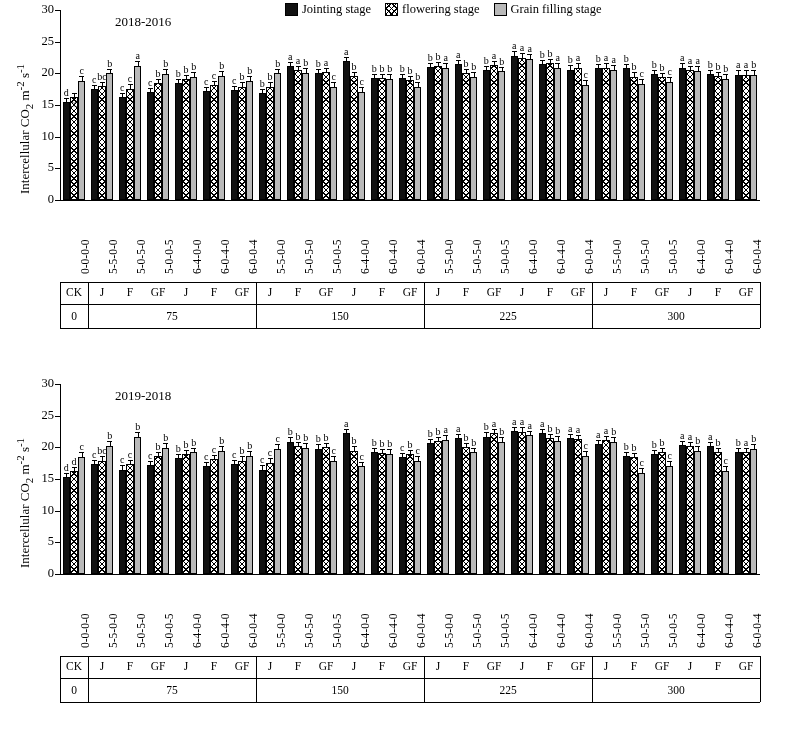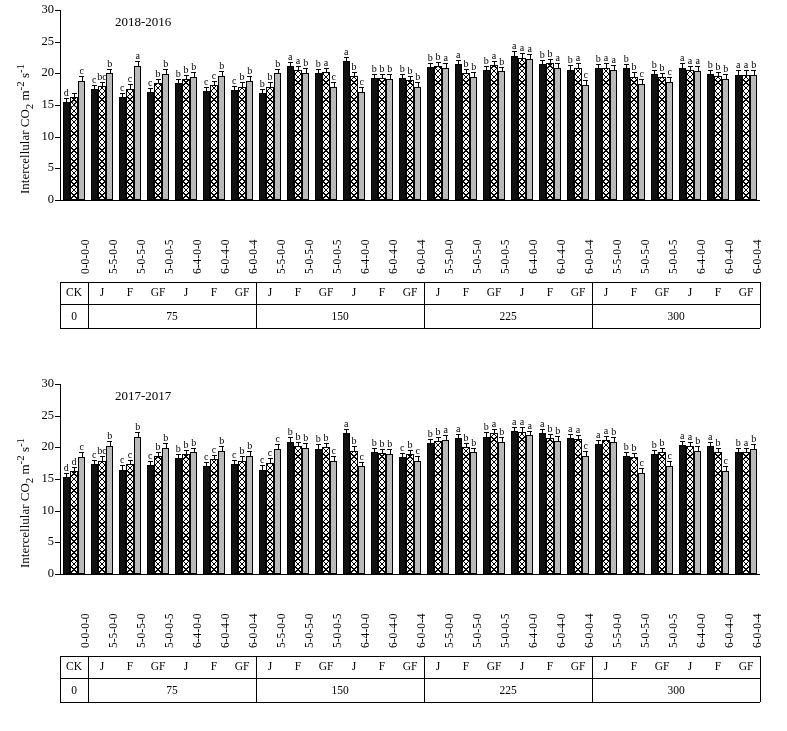--- a/index.html
+++ b/index.html
@@ -81,20 +81,34 @@
     white-space:nowrap;
   }
   .line-h{position:absolute;background:#000;height:1px;}
   .line-v{position:absolute;background:#000;width:1px;}
 </style>
 </head>
 <body>
 
 <div class="panel" id="panel-top">
   <div class="ylabel" id="ylab-top" style="left: 14px; top: 194px;">Intercellular CO<sub>2</sub> m<sup>-2</sup> s<sup>-1</sup></div>
+  <div class="legend" id="legend-top" style="left: 285px; top: 2px;">
+      <div class="legend-item">
+        <span class="swatch b-j"></span>
+        <span>Jointing stage</span>
+      </div>
+      <div class="legend-item">
+        <span class="swatch b-f"></span>
+        <span>flowering stage</span>
+      </div>
+      <div class="legend-item">
+        <span class="swatch b-g"></span>
+        <span>Grain filling stage</span>
+      </div>
+    </div>
   <div class="ptitle" id="title-top" style="left: 115px; top: 14px;">2018-2016</div>
   <div class="plot" id="plot-top" style="left: 60px; top: 10px; width: 700px; height: 190px;">
       <div class="grp" style="left: 0px; width: 28px;">
         <div class="bar b-j" style="left: 2.6px; width: 7.2px; height: 97.5333px;"></div>
         <div class="err" style="left: 6.2px; bottom: 97.5333px; height: 3.16667px;"></div>
         <div class="errcap" style="left: 3.7px; width: 5px; bottom: 100.7px;"></div>
         <div class="sig" style="left: 1.2px; width: 10px; bottom: 101.7px;">d</div>
         <div class="bar b-f" style="left: 10.4px; width: 7.2px; height: 103.233px;"></div>
         <div class="err" style="left: 14px; bottom: 103.233px; height: 3.16667px;"></div>
         <div class="errcap" style="left: 11.5px; width: 5px; bottom: 106.4px;"></div>
@@ -520,21 +534,21 @@
     <div class="ytick" style="left: 28px; top: 65.3333px;">20</div>
     <div class="tickmark" style="left: 55px; top: 73.3333px;"></div>
     <div class="ytick" style="left: 28px; top: 33.6667px;">25</div>
     <div class="tickmark" style="left: 55px; top: 41.6667px;"></div>
     <div class="ytick" style="left: 28px; top: 2px;">30</div>
     <div class="tickmark" style="left: 55px; top: 10px;"></div>
   </div>
 
 <div class="panel" id="panel-bottom">
   <div class="ylabel" id="ylab-bot" style="left: 14px; top: 212px;">Intercellular CO<sub>2</sub> m<sup>-2</sup> s<sup>-1</sup></div>
-  <div class="ptitle" id="title-bot" style="left: 115px; top: 32px;">2017-2017</div>
+  <div class="ptitle" id="title-bot" style="left: 115px; top: 32px;">2019-2018</div>
   <div class="plot" id="plot-bot" style="left: 60px; top: 28px; width: 700px; height: 190px;">
       <div class="grp" style="left: 0px; width: 28px;">
         <div class="bar b-j" style="left: 2.6px; width: 7.2px; height: 96.9px;"></div>
         <div class="err" style="left: 6.2px; bottom: 96.9px; height: 3.16667px;"></div>
         <div class="errcap" style="left: 3.7px; width: 5px; bottom: 100.067px;"></div>
         <div class="sig" style="left: 1.2px; width: 10px; bottom: 101.067px;">d</div>
         <div class="bar b-f" style="left: 10.4px; width: 7.2px; height: 102.6px;"></div>
         <div class="err" style="left: 14px; bottom: 102.6px; height: 3.16667px;"></div>
         <div class="errcap" style="left: 11.5px; width: 5px; bottom: 105.767px;"></div>
         <div class="sig" style="left: 9px; width: 10px; bottom: 106.767px;">d</div>

